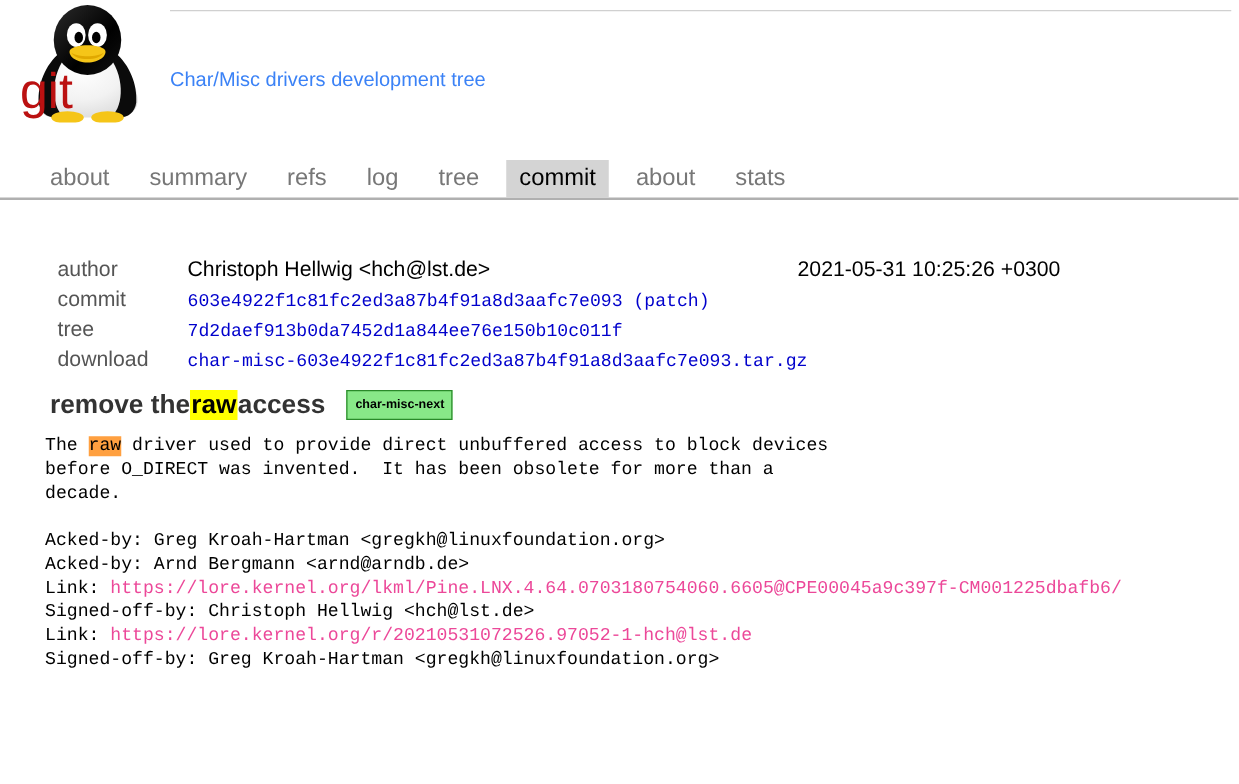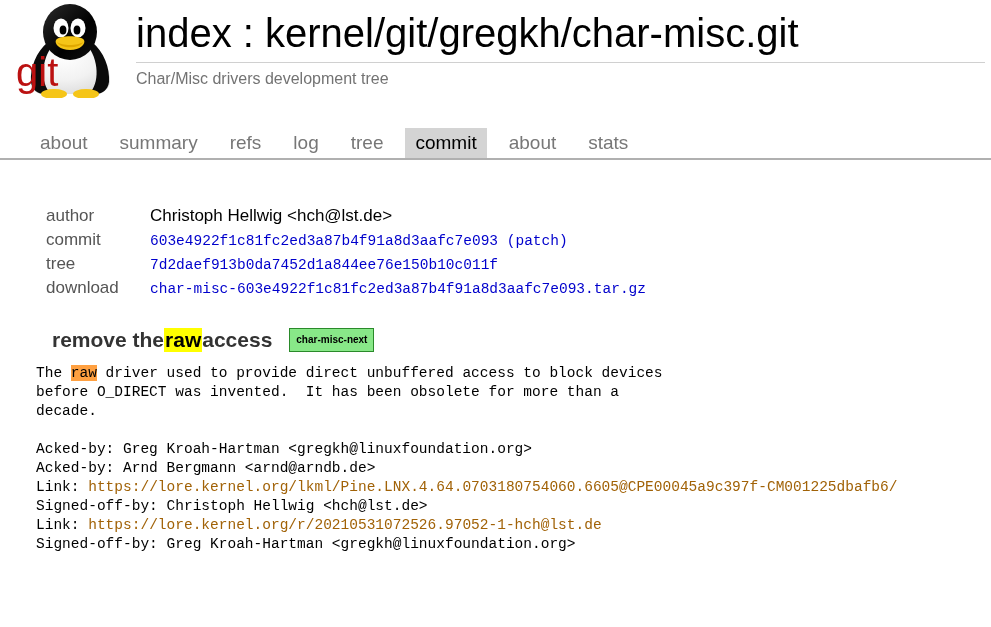--- a/index.html
+++ b/index.html
@@ -46,23 +46,24 @@
     letter-spacing: 0px;
   }
   .title-rule {
     border-top: 1px solid #d0d0d0;
     margin: 2px 0 0 0;
     height: 0;
   }
   .repo-desc {
     font-size: 16px;
     line-height: 26px;
-    color: #737373;
+    color: #3b82f6;
     padding-top: 3px;
     white-space: nowrap;
+    margin-top: 40px;
   }
 
   
   .tabs-wrap {
     position: relative;
     height: 34px;
     margin-top: 14px;
     border-bottom: 2px solid #b0b0b0;
     padding-left: 30px;
     box-sizing: border-box;
@@ -134,22 +135,22 @@
     position: absolute;
     left: 592px;
     font-size: 17px;
     color: #000000;
     white-space: nowrap;
   }
   .ci-row.rel { position: relative; }
 
   
   .commit-subject {
-    margin-top: 26px;
-    padding-left: 52px;
+    margin-top: 10px;
+    padding-left: 40px;
     font-size: 21px;
     font-weight: bold;
     color: #333333;
     display: flex;
     align-items: flex-start;
     white-space: nowrap;
   }
   .hl-yellow {
     background: #ffff00;
     color: #000000;
@@ -177,21 +178,21 @@
     line-height: 19px;
     color: #000000;
     white-space: pre;
   }
   .hl-orange {
     background: #ffa040;
     color: #000000;
   }
   .msg-gap { height: 19px; }
   .msg-link {
-    color: #a16207;
+    color: #ec4899;
     text-decoration: none;
   }
 </style>
 </head>
 <body>
 
 <div class="cgit-header">
 
   <div class="logo-box">
     <svg width="118" height="96" viewBox="0 0 118 96" xmlns="http://www.w3.org/2000/svg">
@@ -225,21 +226,20 @@
       <path d="M49 40 C54 44 70 44 75 40 C72 47 52 47 49 40 Z" fill="#e0a800"></path>
 
       <ellipse cx="46" cy="92" rx="13" ry="5" fill="#f5c518"></ellipse>
       <ellipse cx="78" cy="92" rx="13" ry="5" fill="#f5c518"></ellipse>
 
       <text x="8" y="84" font-family="'Liberation Sans', sans-serif" font-size="40" fill="#bb1111">git</text>
     </svg>
   </div>
 
   <div class="title-block">
-    <div class="repo-title">index : kernel/git/gregkh/char-misc.git</div>
     <div class="title-rule"></div>
     <div class="repo-desc">Char/Misc drivers development tree</div>
   </div>
 </div>
 
 <div class="tabs-wrap">
   <div class="tabs" id="tabs">
       <a class="tab" href="#">about</a>
       <a class="tab" href="#">summary</a>
       <a class="tab" href="#">refs</a>
@@ -249,20 +249,21 @@
       <a class="tab" href="#">about</a>
       <a class="tab" href="#">stats</a>
     </div>
 </div>
 
 <div class="commit-info">
 
   <div class="ci-row rel">
     <div class="ci-label">author</div>
     <div class="ci-value">Christoph Hellwig &lt;hch@lst.de&gt;</div>
+    <div class="ci-date">2021-05-31 10:25:26 +0300</div>
   </div>
 
 
   <div class="ci-row">
     <div class="ci-label">commit</div>
     <div class="ci-value mono">
       <a class="ci-link" href="#">603e4922f1c81fc2ed3a87b4f91a8d3aafc7e093</a><span>&nbsp;</span><a class="ci-paren" href="#">(patch)</a>
     </div>
   </div>
 

